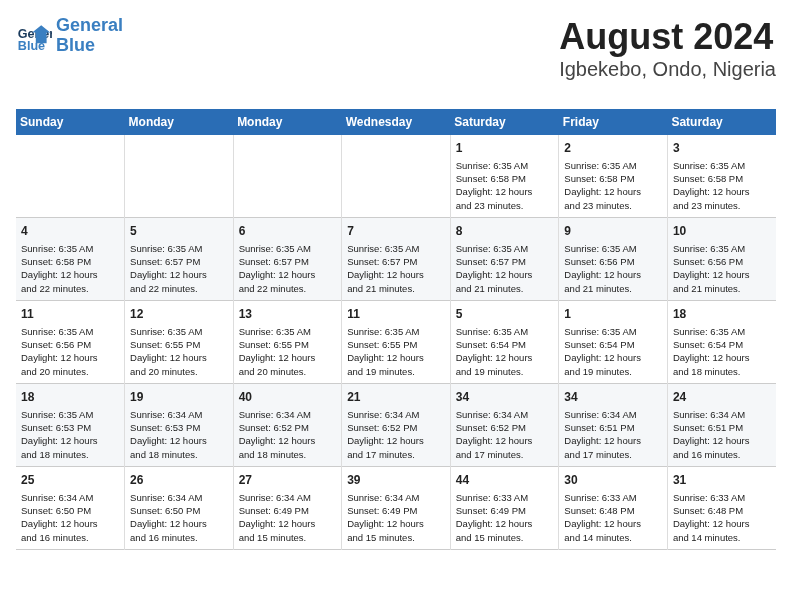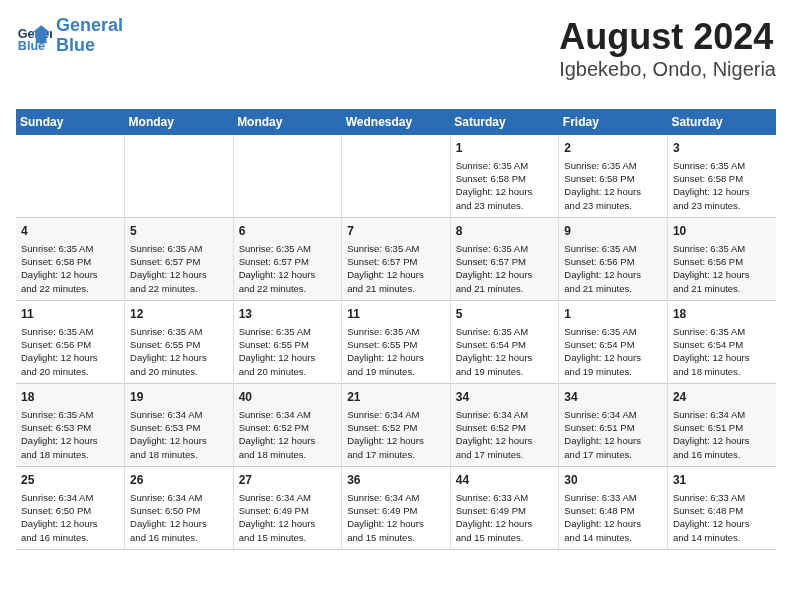--- a/index.html
+++ b/index.html
@@ -327,21 +327,21 @@
 and 16 minutes.</div>
         </td>
         <td>
           <span class="day-num">27</span>
           <div class="day-detail" style="white-space: pre-line;">Sunrise: 6:34 AM
 Sunset: 6:49 PM
 Daylight: 12 hours
 and 15 minutes.</div>
         </td>
         <td>
-          <span class="day-num">36</span>
+          <span class="day-num">39</span>
           <div class="day-detail" style="white-space: pre-line;">Sunrise: 6:34 AM
 Sunset: 6:49 PM
 Daylight: 12 hours
 and 15 minutes.</div>
         </td>
         <td>
           <span class="day-num">44</span>
           <div class="day-detail" style="white-space: pre-line;">Sunrise: 6:33 AM
 Sunset: 6:49 PM
 Daylight: 12 hours

